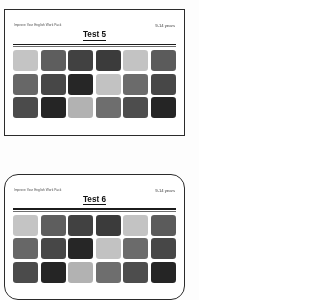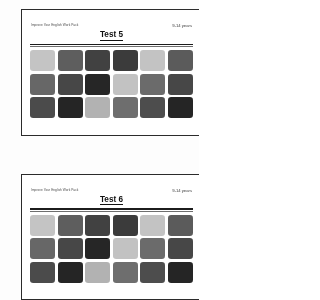--- a/index.html
+++ b/index.html
@@ -14,36 +14,37 @@
     font-family: "Liberation Sans", sans-serif;
   }
   .page {
     width: 199px;
     height: 300px;
     background: #fdfdfd;
     display: flex;
     flex-direction: column;
     justify-content: flex-start;
     box-sizing: border-box;
-    padding: 9px 9px 0 21px;
+    padding: 9px 9px 0 4px;
     gap: 24px;
   }
   .card {
     background: #ffffff;
     border: 1.4px solid #2b2b2b;
     box-sizing: border-box;
     width: 181px;
     height: 131px;
     padding: 8px 7px 6px 7px;
     display: flex;
     flex-direction: column;
     position: relative;
   }
   .card + .card {
     margin-top: 14px;
+    border-radius: 14px;
   }
   .card-head {
     display: flex;
     justify-content: space-between;
     align-items: flex-start;
     margin-top: 6px;
     padding: 0 2px;
   }
   .pack-label {
     font-size: 3.1px;

